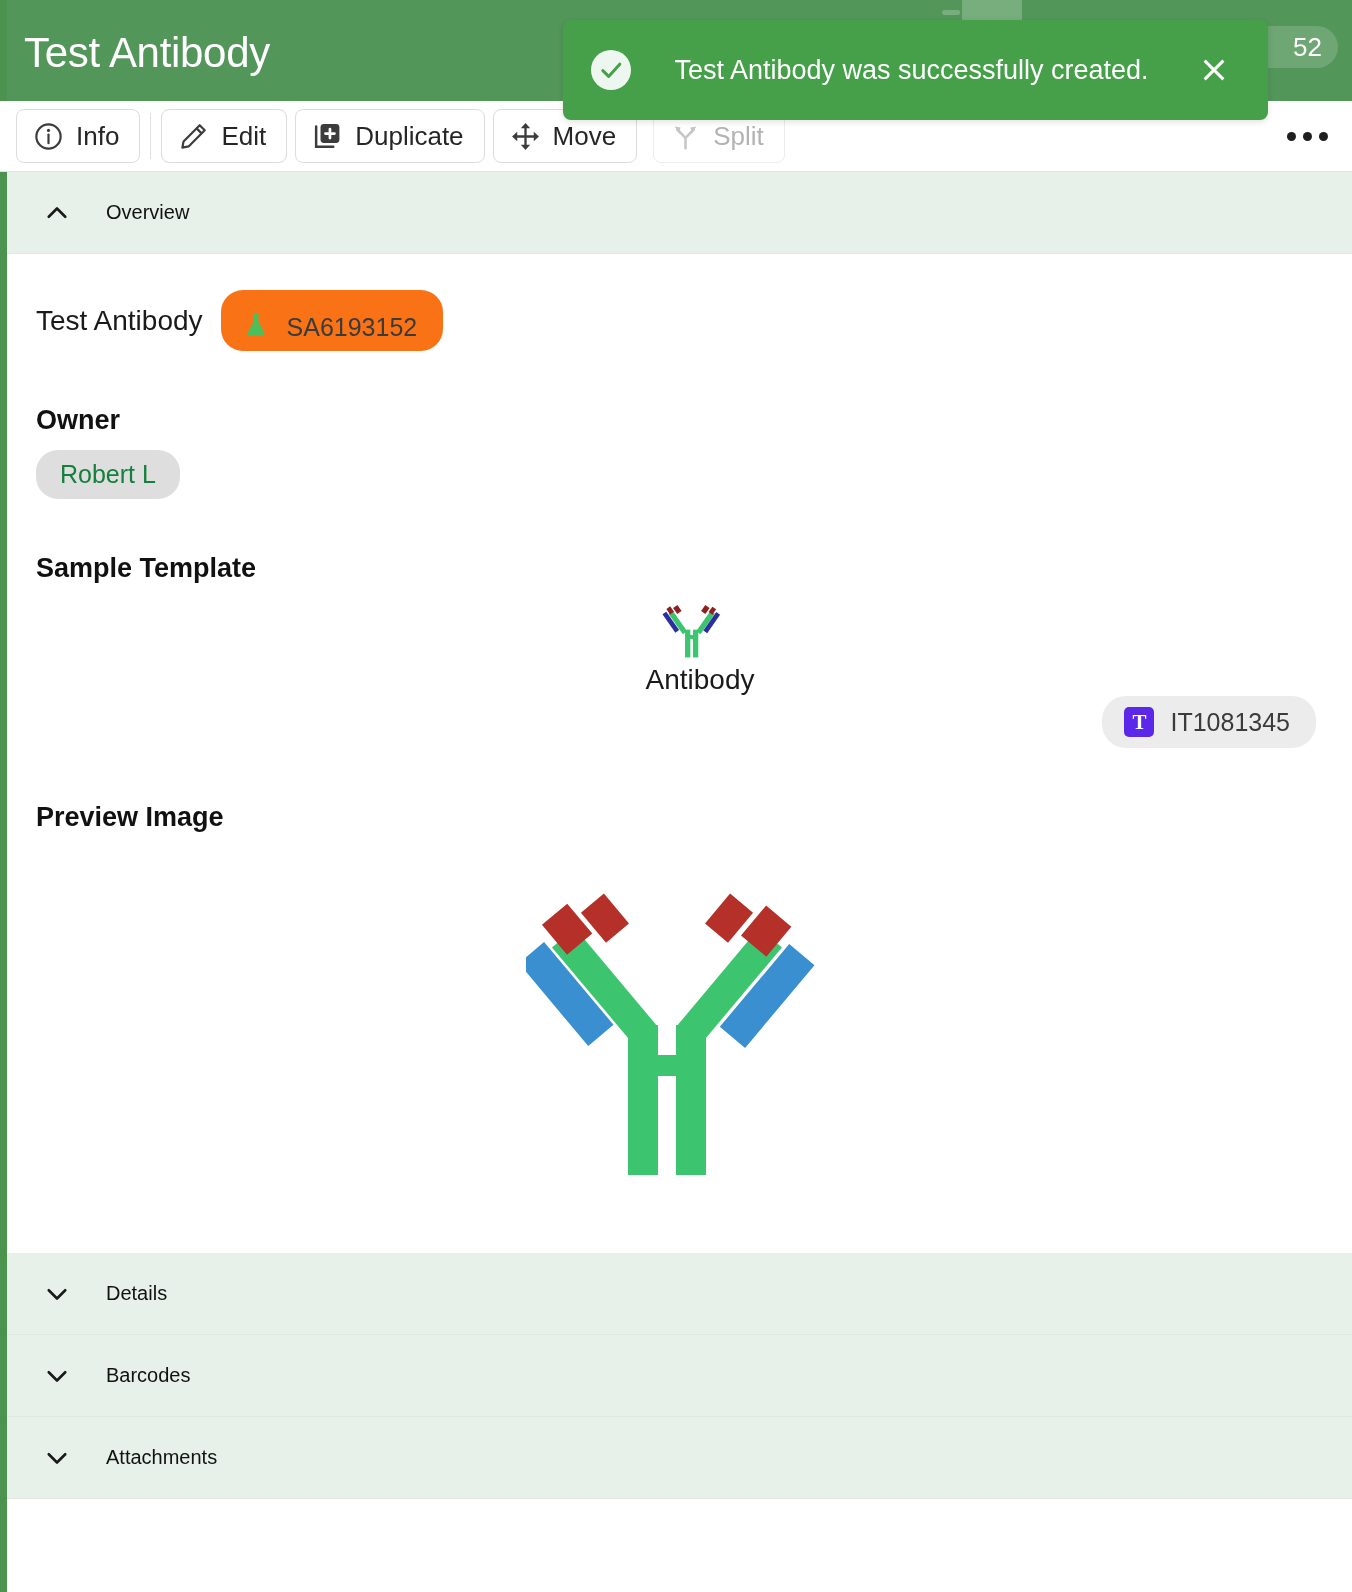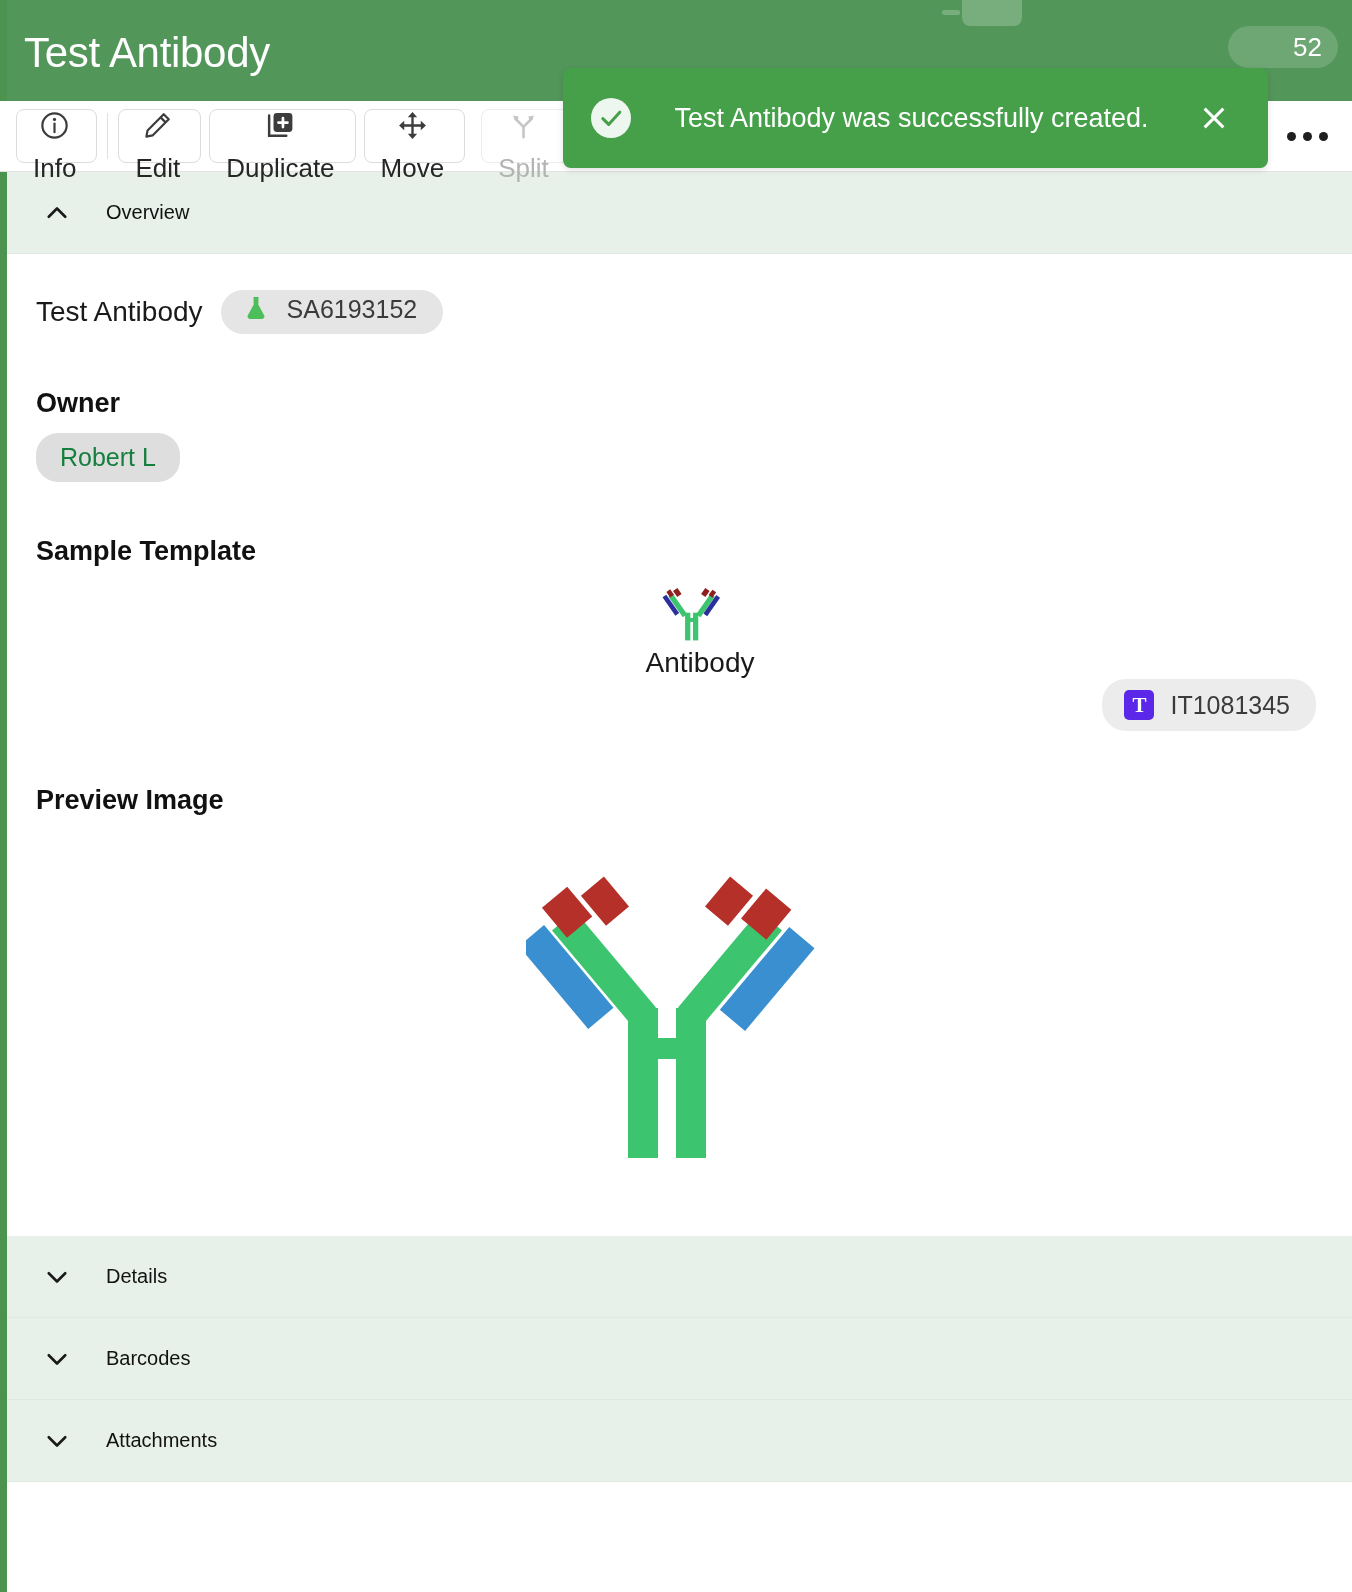--- a/index.html
+++ b/index.html
@@ -88,21 +88,20 @@
     width: 705px;
     height: 100px;
     background: #45a049;
     border-radius: 8px;
     display: flex;
     align-items: center;
     padding: 0 26px 0 28px;
     box-sizing: border-box;
     z-index: 40;
     box-shadow: 0 2px 6px rgba(0,0,0,0.12);
-    margin-top: 48px;
   }
   .toast-check {
     width: 40px;
     height: 40px;
     border-radius: 50%;
     background: #eef7ef;
     display: flex;
     align-items: center;
     justify-content: center;
     flex: 0 0 auto;
@@ -143,21 +142,20 @@
     display: flex;
     align-items: center;
     gap: 12px;
     height: 54px;
     padding: 0 20px 0 16px;
     border: 1px solid #dcdcdc;
     border-radius: 8px;
     background: #ffffff;
     cursor: pointer;
     box-sizing: border-box;
-    flex-direction: column;
   }
   .tb-sep {
     width: 1px;
     height: 46px;
     background: #e0e0e0;
     margin: 0 10px;
     flex: 0 0 auto;
   }
   .tb-gap { width: 8px; flex: 0 0 auto; }
   .tb-label {
@@ -212,24 +210,25 @@
     display: flex;
     align-items: center;
     gap: 18px;
   }
   .field-value {
     font-size: 28px;
     color: #1a1a1a;
   }
   .pill {
     display: inline-flex;
+    align-items: center;
     gap: 18px;
-    background: #e5e5e5;
+    background: #f97316;
     border-radius: 22px;
-    padding: 5px 26px 9px 22px;
+    padding: 22px 26px 9px 22px;
     box-sizing: border-box;
   }
   .pill-text {
     font-size: 25px;
     color: #3b3b3b;
     white-space: nowrap;
   }
   .owner-pill {
     display: inline-flex;
     align-items: center;

